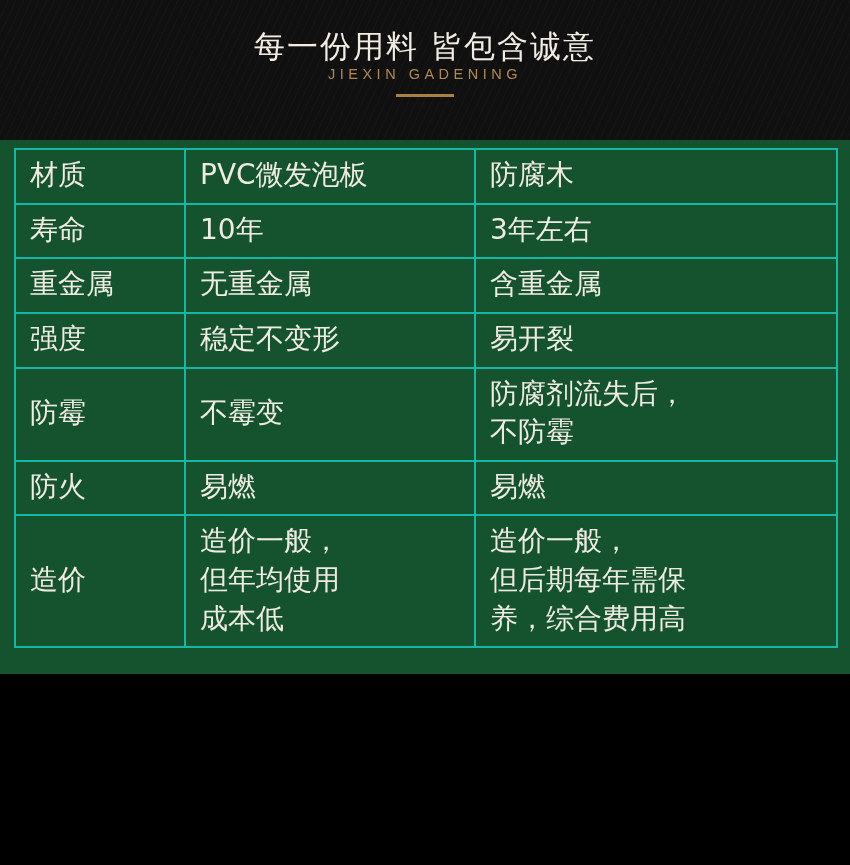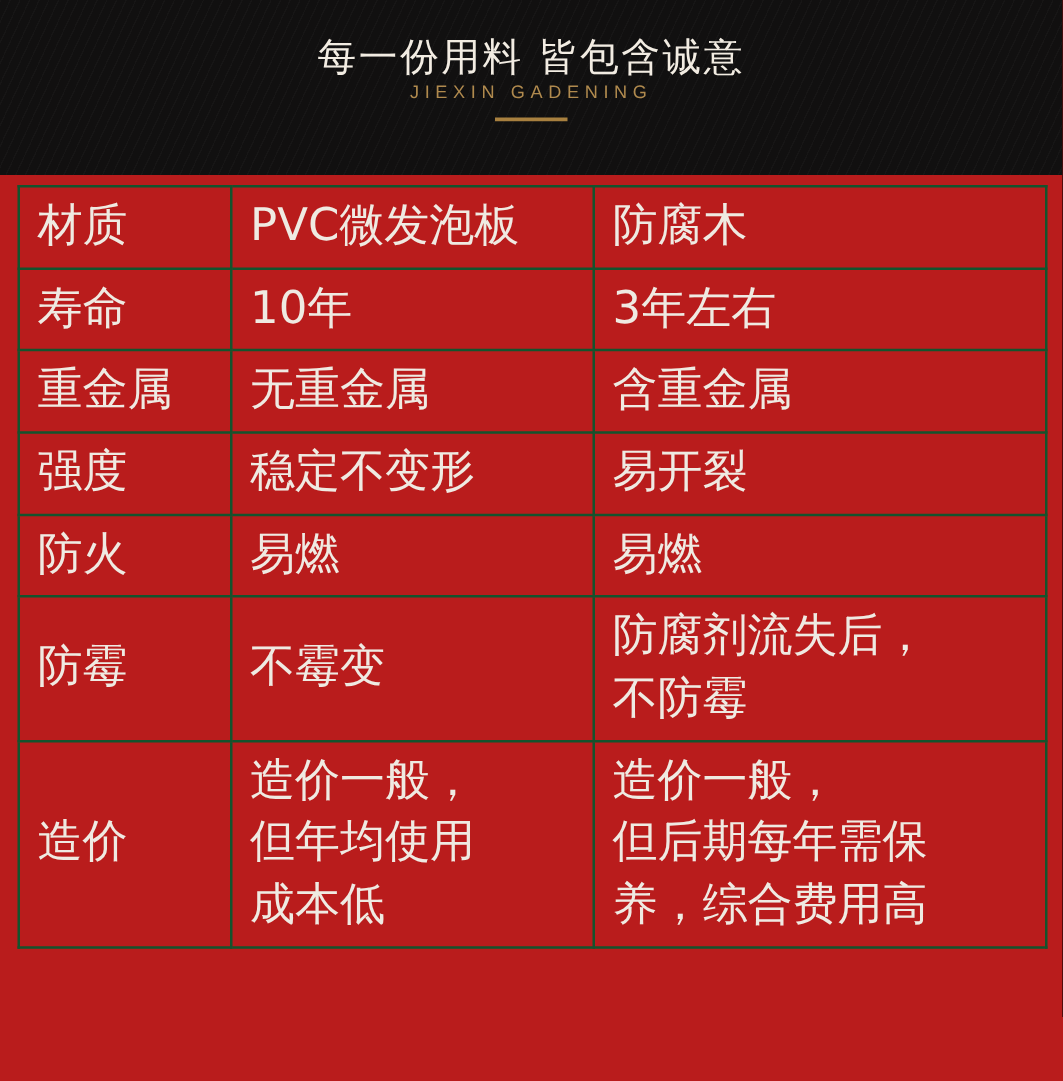--- a/index.html
+++ b/index.html
@@ -9,22 +9,22 @@
   }
   body {
     width: 850px;
     height: 865px;
     font-family: "DejaVu Sans", "Liberation Sans", sans-serif;
     color: #fff;
     overflow: hidden;
   }
   .page {
     width: 850px;
-    height: 865px;
-    background: #b91c1c;
+    height: 674px;
+    background: #14532d;
     position: relative;
     box-sizing: border-box;
   }
 
   
   .header {
     height: 140px;
     background: #111010;
     background-image:
       repeating-linear-gradient(115deg, rgba(255,255,255,0.022) 0px, rgba(255,255,255,0.022) 1px, rgba(0,0,0,0) 1px, rgba(0,0,0,0) 7px);
@@ -62,24 +62,24 @@
     padding: 8px 14px 10px 14px;
     box-sizing: border-box;
   }
   table.compare {
     width: 822px;
     border-collapse: collapse;
     table-layout: fixed;
     border: 2px solid #d8d4cc;
   }
   table.compare td {
-    border: 2px solid #14532d;
+    border: 2px solid #14b8a6;
     padding: 6px 14px 8px 14px;
     vertical-align: middle;
-    font-size: 36px;
+    font-size: 28px;
     line-height: 1.38;
     color: #efeae2;
     font-family: "DejaVu Sans", "Liberation Sans", sans-serif;
     font-weight: normal;
     box-sizing: border-box;
   }
   td.c-label { width: 170px; }
   td.c-pvc   { width: 290px; }
   td.c-wood  { width: 362px; margin-top: 24px; }
 
@@ -120,31 +120,31 @@
             <td class="c-label">重金属</td>
             <td class="c-pvc hi">无重金属</td>
             <td class="c-wood">含重金属</td>
           </tr>
           <tr>
             <td class="c-label">强度</td>
             <td class="c-pvc hi">稳定不变形</td>
             <td class="c-wood">易开裂</td>
           </tr>
           <tr>
-            <td class="c-label">防火</td>
-            <td class="c-pvc hi">易燃</td>
-            <td class="c-wood">易燃</td>
-          </tr>
-          <tr>
             <td class="c-label">防霉</td>
             <td class="c-pvc hi">不霉变</td>
             <td class="c-wood">
               <span class="cell-line">防腐剂流失后，</span>
               <span class="cell-line">不防霉</span>
             </td>
+          </tr>
+          <tr>
+            <td class="c-label">防火</td>
+            <td class="c-pvc hi">易燃</td>
+            <td class="c-wood">易燃</td>
           </tr>
           <tr>
             <td class="c-label">造价</td>
             <td class="c-pvc hi">
               <span class="cell-line">造价一般，</span>
               <span class="cell-line">但年均使用</span>
               <span class="cell-line">成本低</span>
             </td>
             <td class="c-wood">
               <span class="cell-line">造价一般，</span>

